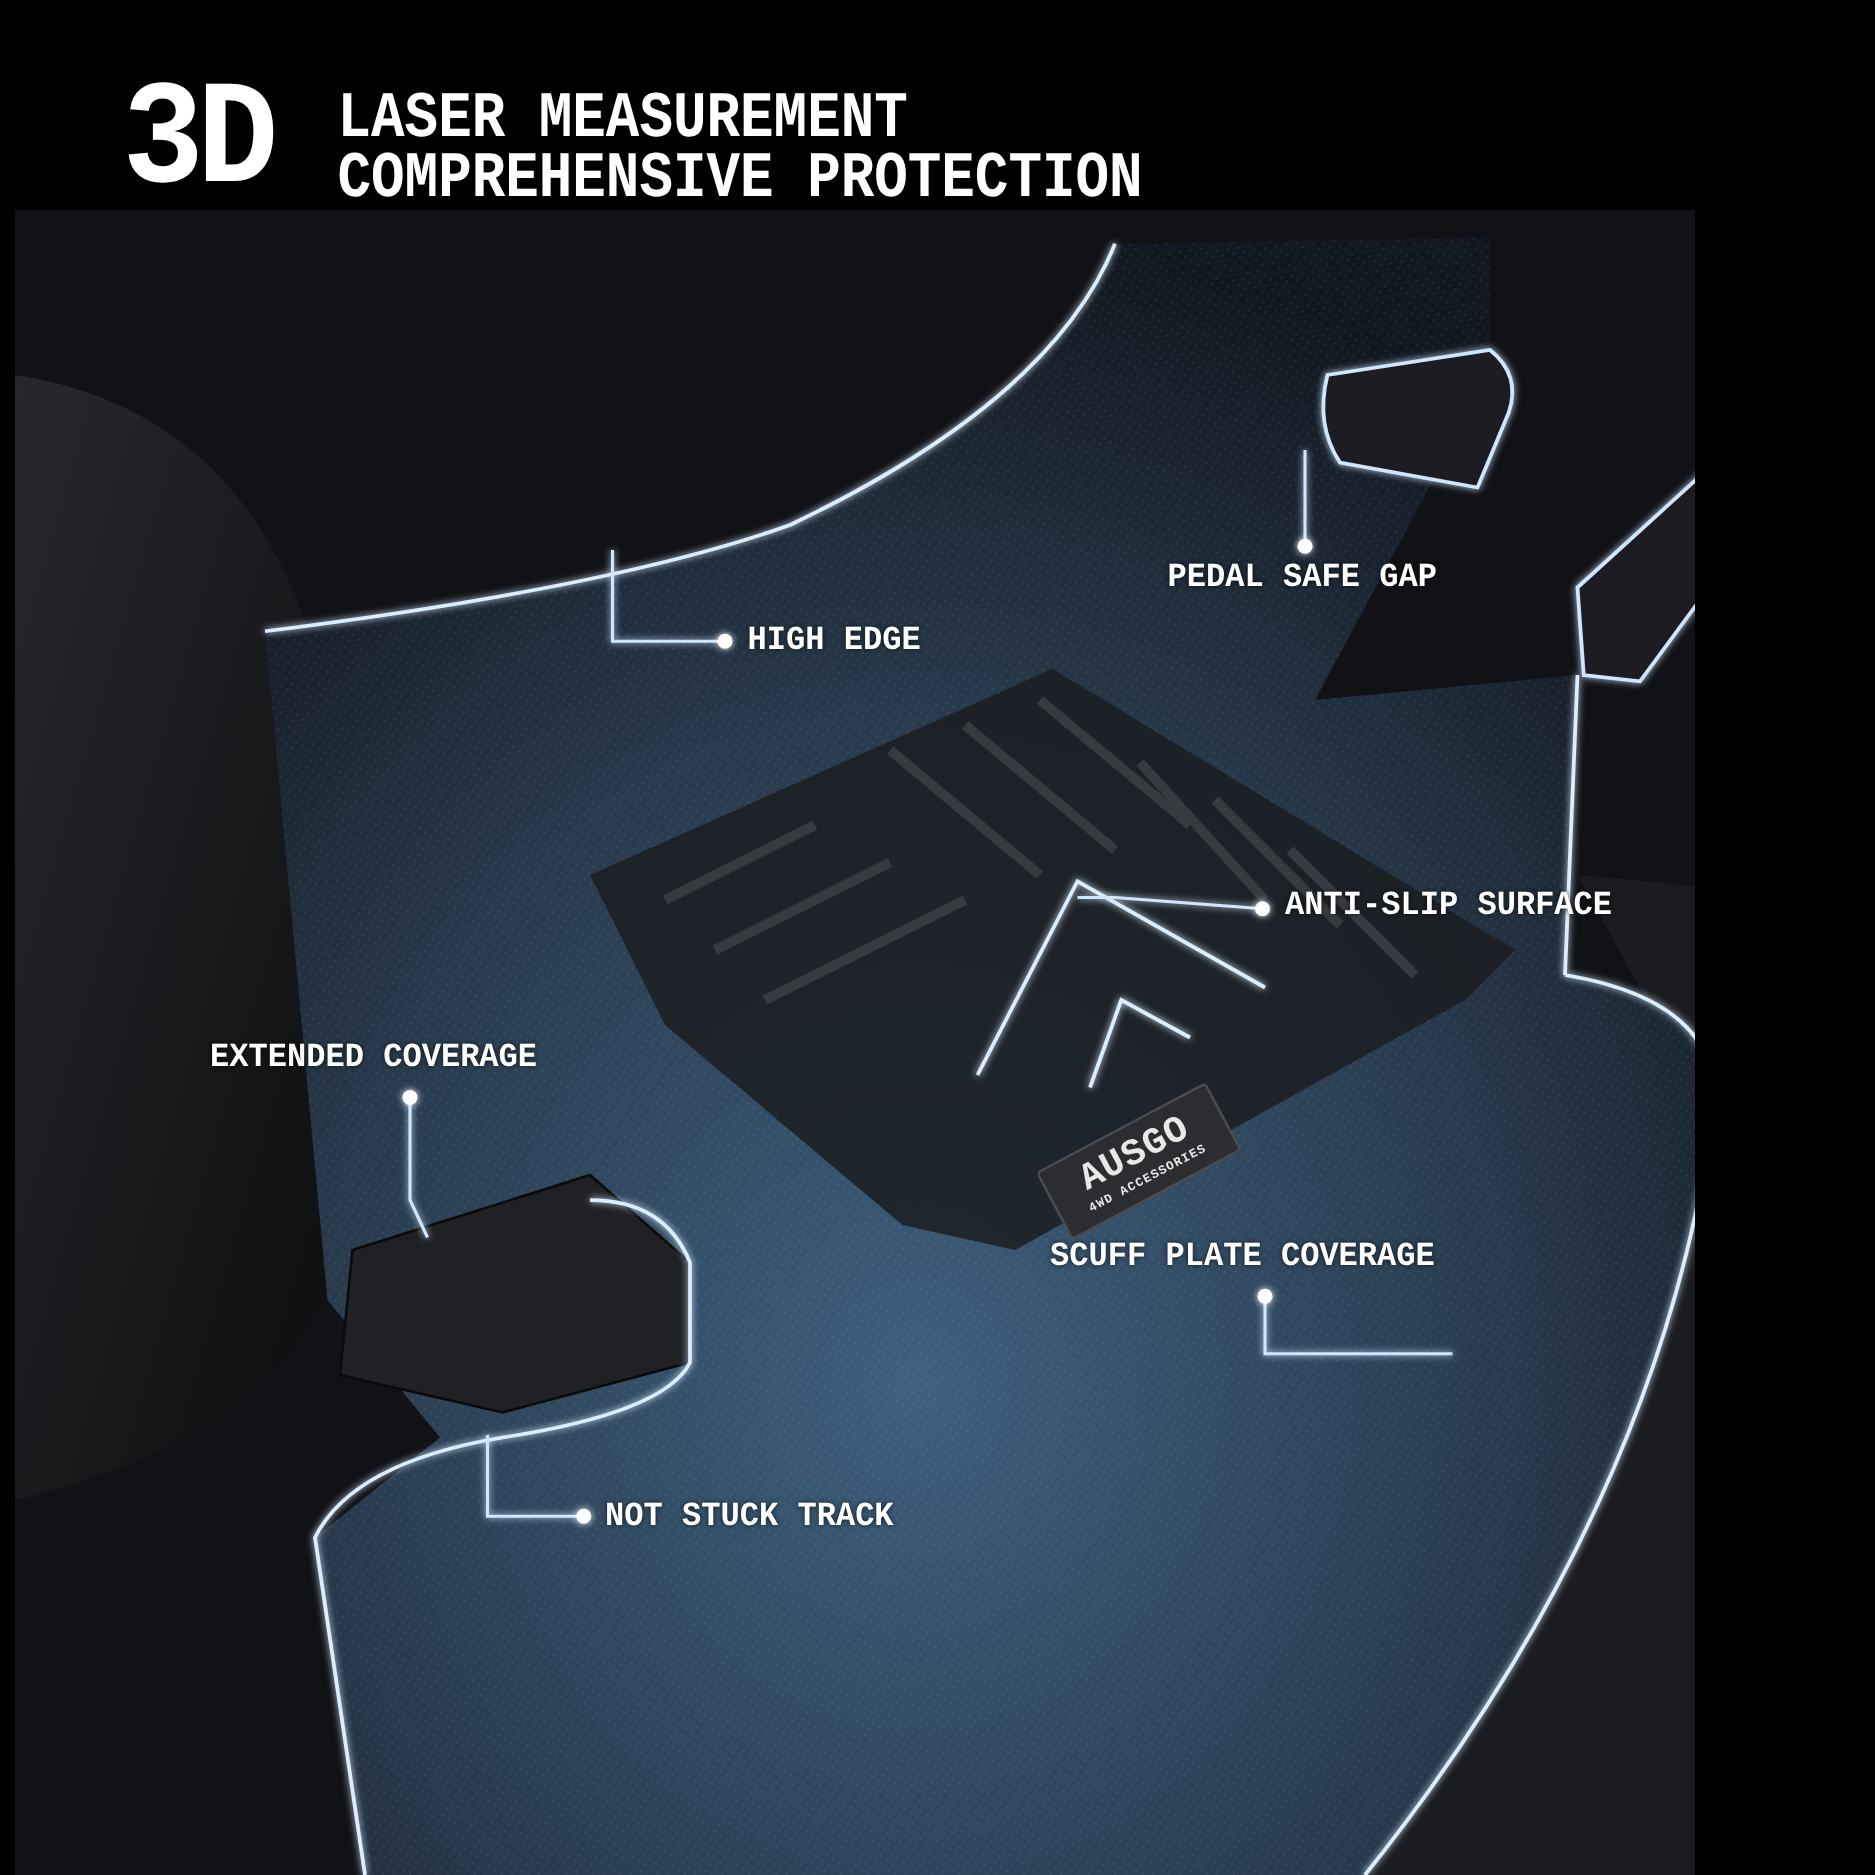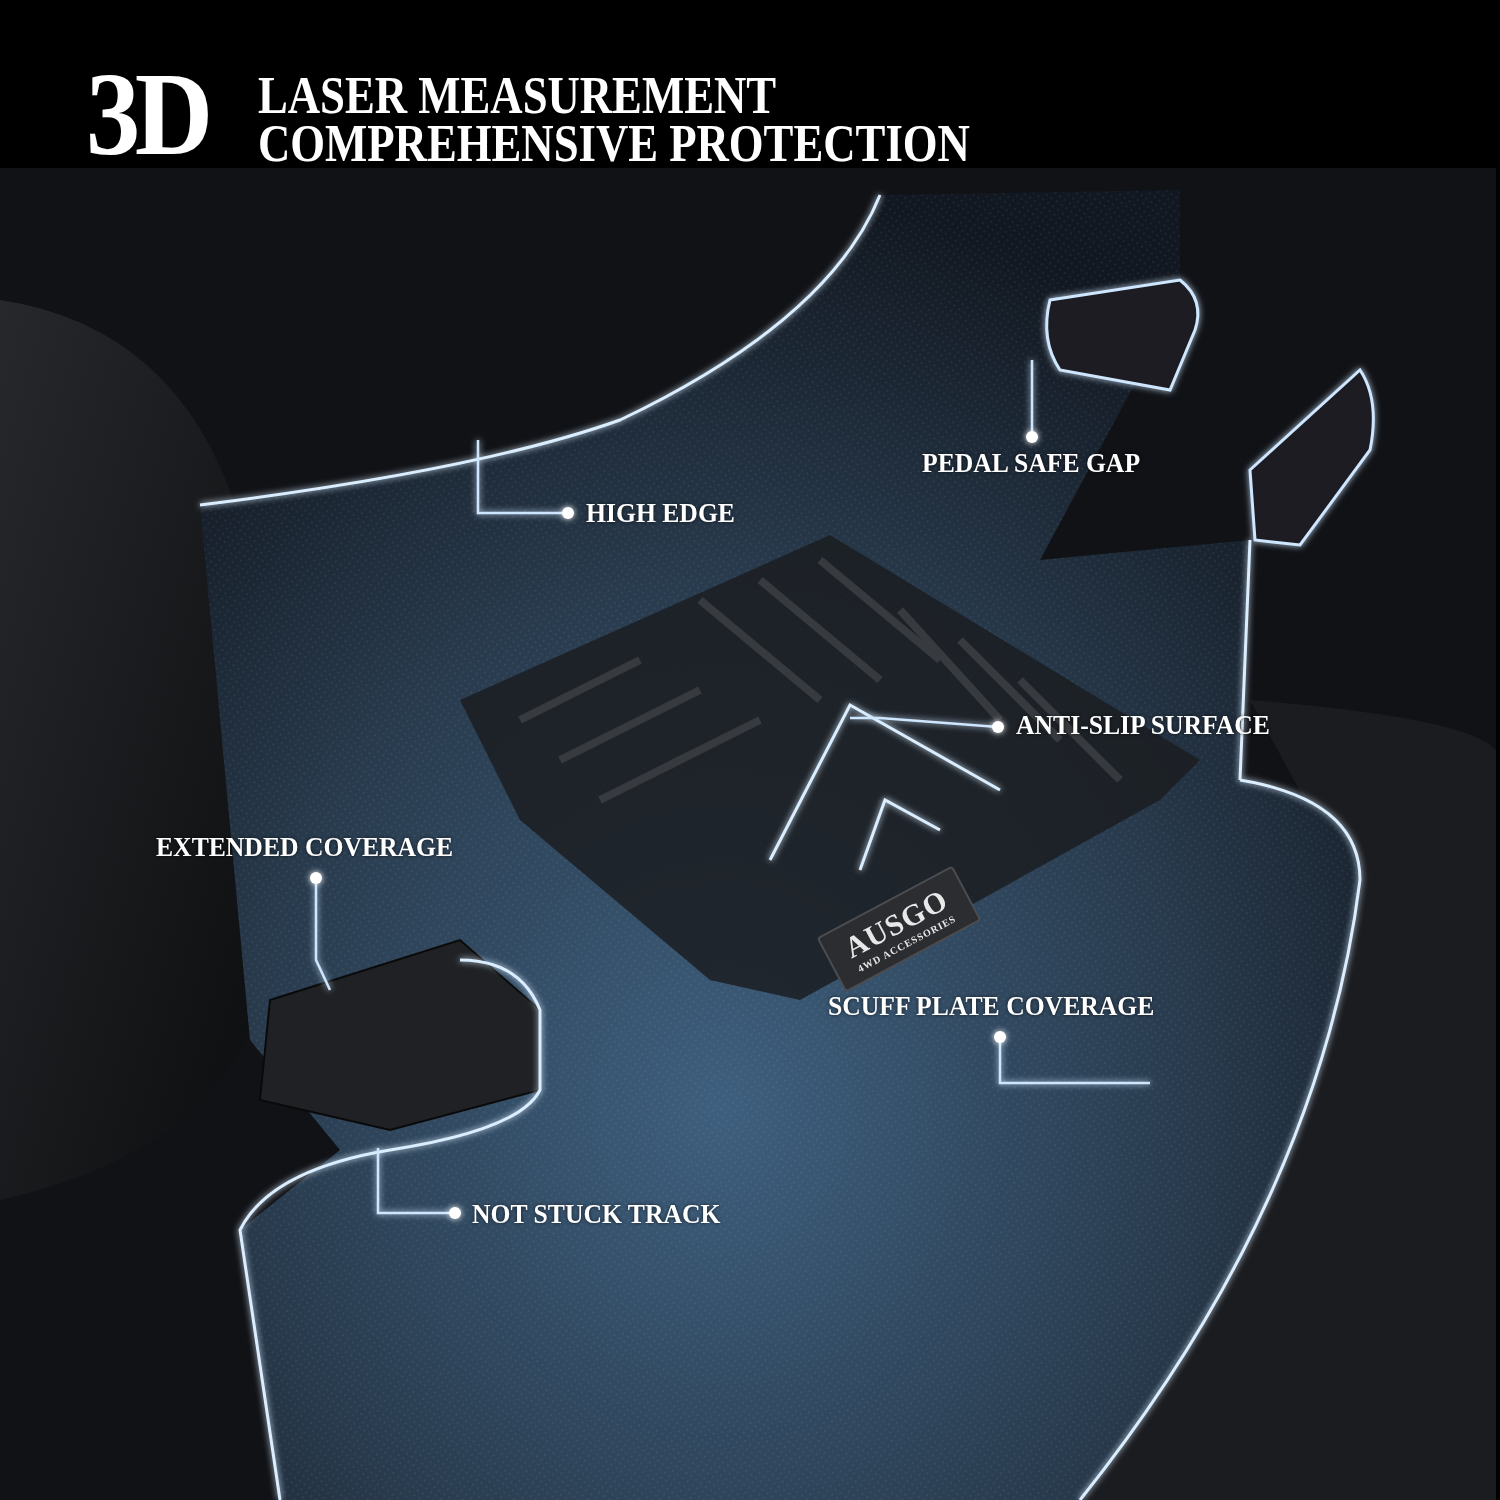--- a/index.html
+++ b/index.html
@@ -1,19 +1,20 @@
 <!DOCTYPE html>
 <html><head>
 <meta charset="utf-8">
 <style>
   html, body { margin:0; padding:0; background:#000; }
   #stage {
-    position:relative; width:1496px; height:1500px; overflow:hidden;
+    position:relative; width:1344px; height:1500px; overflow:hidden;
     background:#0a0b0d;
-    font-family:Liberation Serif, serif;
+    font-family:Liberation Mono, monospace;
+    margin-left:12px;
   }
   .header-band {
     position:absolute; left:0; top:0; width:1500px; height:168px; background:#000;
   }
   .big3d {
     position:absolute; left:86px; top:56px; font-size:118px; font-weight:bold;
     color:#fff; letter-spacing:-6px; line-height:1; transform:scaleX(0.92); transform-origin:left top;
   }
   .headline {
     position:absolute; left:258px; font-size:52px; font-weight:bold; color:#fff;

